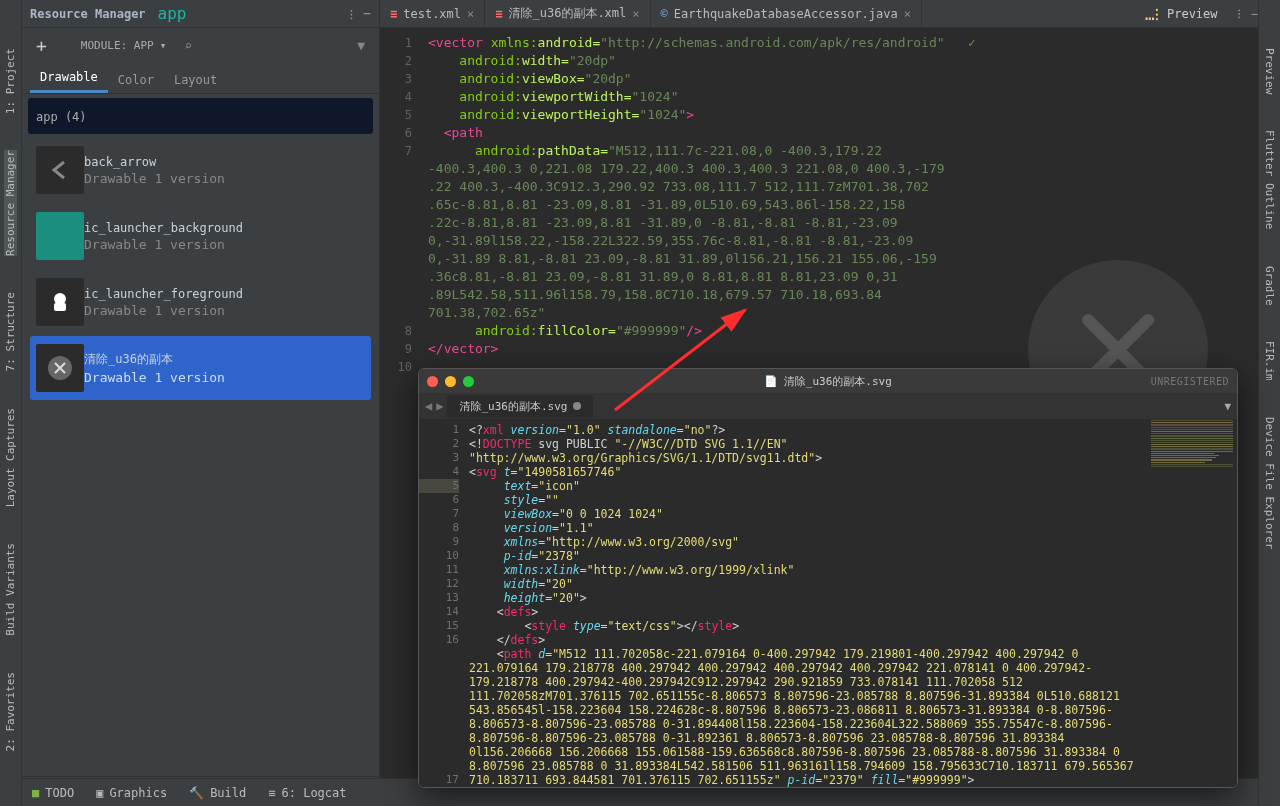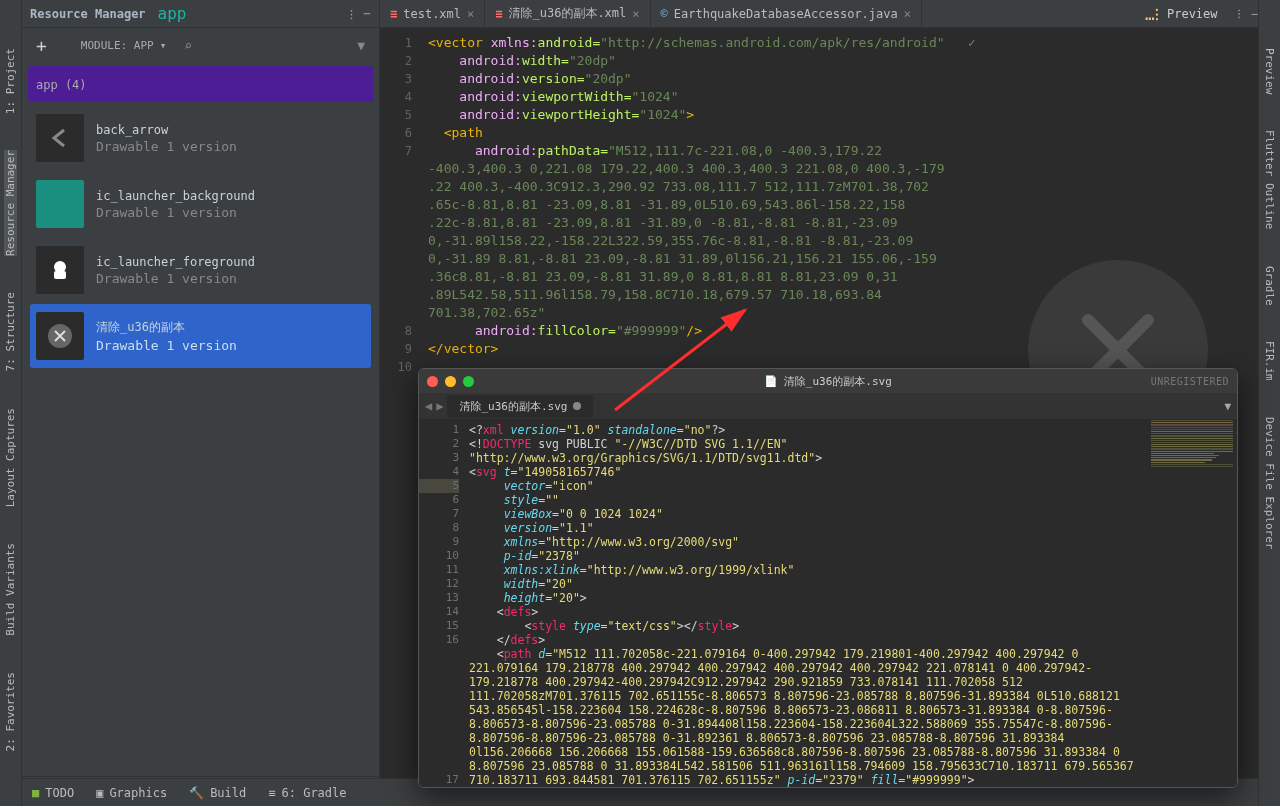--- a/index.html
+++ b/index.html
@@ -25,24 +25,24 @@
 .res-toolbar { height:34px; display:flex; align-items:center; padding:0 8px; }
 .res-toolbar .btn-add { font-size:18px; color:#ccc; cursor:pointer; padding:2px 6px; }
 .res-toolbar .module-sel { margin-left:20px; background:transparent; color:#aaa; font-size:11px; padding:3px 8px; display:flex; align-items:center; gap:6px; cursor:pointer;}
 .res-toolbar .search-btn { margin-left:10px; color:#888; font-size:13px; cursor:pointer;}
 .res-toolbar .filter-btn { font-size:13px; color:#888; cursor:pointer; margin-right:6px;}
 
 .res-tabs { height:32px; display:flex; align-items:flex-end; padding:0 8px; border-bottom:1px solid #323232; }
 .res-tabs .rtab { font-size:12px; padding:6px 10px; color:#999; cursor:pointer; }
 .res-tabs .rtab.active { color:#fff; border-bottom:3px solid #4a88c7; }
 
-.res-group-header { padding:12px 8px 10px; font-size:12px; color:#aaa; background:#4c1d95; margin:4px 6px; border-radius:3px; }
+.res-group-header { padding:12px 8px 10px; font-size:12px; color:#aaa; background:#0f172a; margin:4px 6px; border-radius:3px; }
 
 .res-list { flex:1; overflow:auto; padding:0 8px; }
-.res-item { display:flex; align-items:center; padding:8px 6px; gap:12px; border-radius:3px; margin-bottom:2px; cursor:pointer; }
+.res-item { display:flex; align-items:center; padding:8px 6px; border-radius:3px; margin-bottom:2px; cursor:pointer; }
 .res-item.selected { background:#2f65ca; }
 .res-item .thumb { width:48px; height:48px; background:#2b2b2b; display:flex; align-items:center; justify-content:center; border-radius:2px; }
 .res-item .meta .name { font-size:12px; color:#c8d2db; }
 .res-item .meta .sub { font-size:13px; color:#888; margin-top:2px; }
 .res-item.selected .meta .sub { color:#cde; }
 
 .res-footer { height:30px; border-top:1px solid #323232; display:flex; align-items:center; justify-content:flex-end; padding:0 10px; gap:10px; color:#999; font-size:13px; }
 
 
 .bottom-bar { position:absolute; left:22px; right:22px; bottom:0; height:28px; background:#3c3f41; border-top:1px solid #323232; display:flex; align-items:center; padding:0 10px; gap:22px; font-size:12px; color:#bbb; }
@@ -56,22 +56,22 @@
 .etab .xml-icon { color:#ff6b68; font-weight:bold;}
 .etab .java-icon { color:#6897bb; font-weight:bold;}
 .tabbar .spacer { flex:1;}
 .tabbar .preview-lbl { font-size:12px; color:#ccc; margin-right:10px;}
 .tabbar .dots { color:#ffc66d; padding:0 8px;}
 .tabbar .topicon { margin-left:10px; color:#999; font-size:12px; cursor:pointer;}
 
 .gutter { position:absolute; left:0; top:28px; width:42px; text-align:right; color:#606366; font-size:12px; line-height:18px; padding-top:6px; }
 .gutter .ln { padding-right:10px;}
 .code-body { position:absolute; left:42px; right:0; top:28px; bottom:0; font-size:13px; line-height:18px; padding:6px 6px; white-space:pre; overflow:hidden;}
-.code-body .tag { color:#eab308; }
-.code-body .ns { color:#f0abfc; }
+.code-body .tag { color:#ec4899; }
+.code-body .ns { color:#84cc16; }
 .code-body .attr { color:#bef264; }
 .code-body .str { color:#6a8759; }
 
 
 .vec-preview { position:absolute; right:40px; top:250px; width:200px; height:200px; }
 .vec-preview svg { width:100%; height:100%; }
 
 
 .red-arrow { position:absolute; left:605px; top:300px; pointer-events:none; z-index:20; }
 
@@ -131,20 +131,25 @@
   <div class="res-toolbar">
     <span class="btn-add">+</span>
     <span class="module-sel">
         <span>MODULE: APP</span>
         <span>▾</span>
       </span>
     <span class="search-btn">⌕</span>
     <span class="spacer" style="flex:1"></span>
     <span class="filter-btn">▼</span>
   </div>
+  <div class="res-tabs">
+    <div class="rtab active">Drawable</div>
+    <div class="rtab">Color</div>
+    <div class="rtab">Layout</div>
+  </div>
   <div class="res-group-header">app (4)</div>
   <div class="res-list">
     <div class="res-item">
       <div class="thumb">
           <svg width="28" height="28">
             <path d="M18 6 L8 14 L18 22" stroke="#888" stroke-width="3" fill="none"></path>
           </svg>
         </div>
       <div class="meta">
           <div class="name">back_arrow</div>
@@ -221,21 +226,21 @@
     <div class="ln">4</div>
     <div class="ln">5</div>
     <div class="ln">6</div>
     <div class="ln" style="margin-bottom:162px">7</div>
     <div class="ln">8</div>
     <div class="ln">9</div>
     <div class="ln">10</div>
   </div>
   <div class="code-body"><span class="tag">&lt;vector</span> <span class="ns">xmlns:</span><span class="attr">android=</span><span class="str">"http://schemas.android.com/apk/res/android"</span>   <span style="color:#6a8759">✓</span>
     <span class="ns">android:</span><span class="attr">width=</span><span class="str">"20dp"</span>
-    <span class="ns">android:</span><span class="attr">version=</span><span class="str">"20dp"</span>
+    <span class="ns">android:</span><span class="attr">viewBox=</span><span class="str">"20dp"</span>
     <span class="ns">android:</span><span class="attr">viewportWidth=</span><span class="str">"1024"</span>
     <span class="ns">android:</span><span class="attr">viewportHeight=</span><span class="str">"1024"</span><span class="tag">&gt;</span>
   <span class="tag">&lt;path</span>
       <span class="ns">android:</span><span class="attr">pathData=</span><span class="str">"M512,111.7c-221.08,0 -400.3,179.22
 -400.3,400.3 0,221.08 179.22,400.3 400.3,400.3 221.08,0 400.3,-179
 .22 400.3,-400.3C912.3,290.92 733.08,111.7 512,111.7zM701.38,702
 .65c-8.81,8.81 -23.09,8.81 -31.89,0L510.69,543.86l-158.22,158
 .22c-8.81,8.81 -23.09,8.81 -31.89,0 -8.81,-8.81 -8.81,-23.09
 0,-31.89l158.22,-158.22L322.59,355.76c-8.81,-8.81 -8.81,-23.09
 0,-31.89 8.81,-8.81 23.09,-8.81 31.89,0l156.21,156.21 155.06,-159
@@ -301,21 +306,21 @@
         <div>12</div>
         <div>13</div>
         <div>14</div>
         <div>15</div>
         <div style="margin-bottom:126px">16</div>
         <div>17</div>
     </div>
     <div class="subcode">&lt;?<span class="tg">xml</span> <span class="fn">version</span>=<span class="s">"1.0"</span> <span class="fn">standalone</span>=<span class="s">"no"</span>?&gt;
 &lt;!<span class="tg">DOCTYPE</span> svg PUBLIC <span class="s">"-//W3C//DTD SVG 1.1//EN" "http://www.w3.org/Graphics/SVG/1.1/DTD/svg11.dtd"</span>&gt;
 &lt;<span class="tg">svg</span> <span class="fn">t</span>=<span class="s">"1490581657746"</span>
-     <span class="fn">vector</span>=<span class="s">"icon"</span>
+     <span class="fn">text</span>=<span class="s">"icon"</span>
      <span class="fn">style</span>=<span class="s">""</span>
      <span class="fn">viewBox</span>=<span class="s">"0 0 1024 1024"</span>
      <span class="fn">version</span>=<span class="s">"1.1"</span>
      <span class="fn">xmlns</span>=<span class="s">"http://www.w3.org/2000/svg"</span>
      <span class="fn">p-id</span>=<span class="s">"2378"</span>
      <span class="fn">xmlns:xlink</span>=<span class="s">"http://www.w3.org/1999/xlink"</span>
      <span class="fn">width</span>=<span class="s">"20"</span>
      <span class="fn">height</span>=<span class="s">"20"</span>&gt;
     &lt;<span class="tg">defs</span>&gt;
         &lt;<span class="tg">style</span> <span class="fn">type</span>=<span class="s">"text/css"</span>&gt;&lt;/<span class="tg">style</span>&gt;
@@ -358,15 +363,15 @@
   <div class="btab">
       <span>▣</span>
       <span>Graphics</span>
     </div>
   <div class="btab">
       <span>🔨</span>
       <span>Build</span>
     </div>
   <div class="btab">
       <span>≡</span>
-      <span>6: Gradle</span>
+      <span>6: Logcat</span>
     </div>
 </div>
 
 </body></html>

